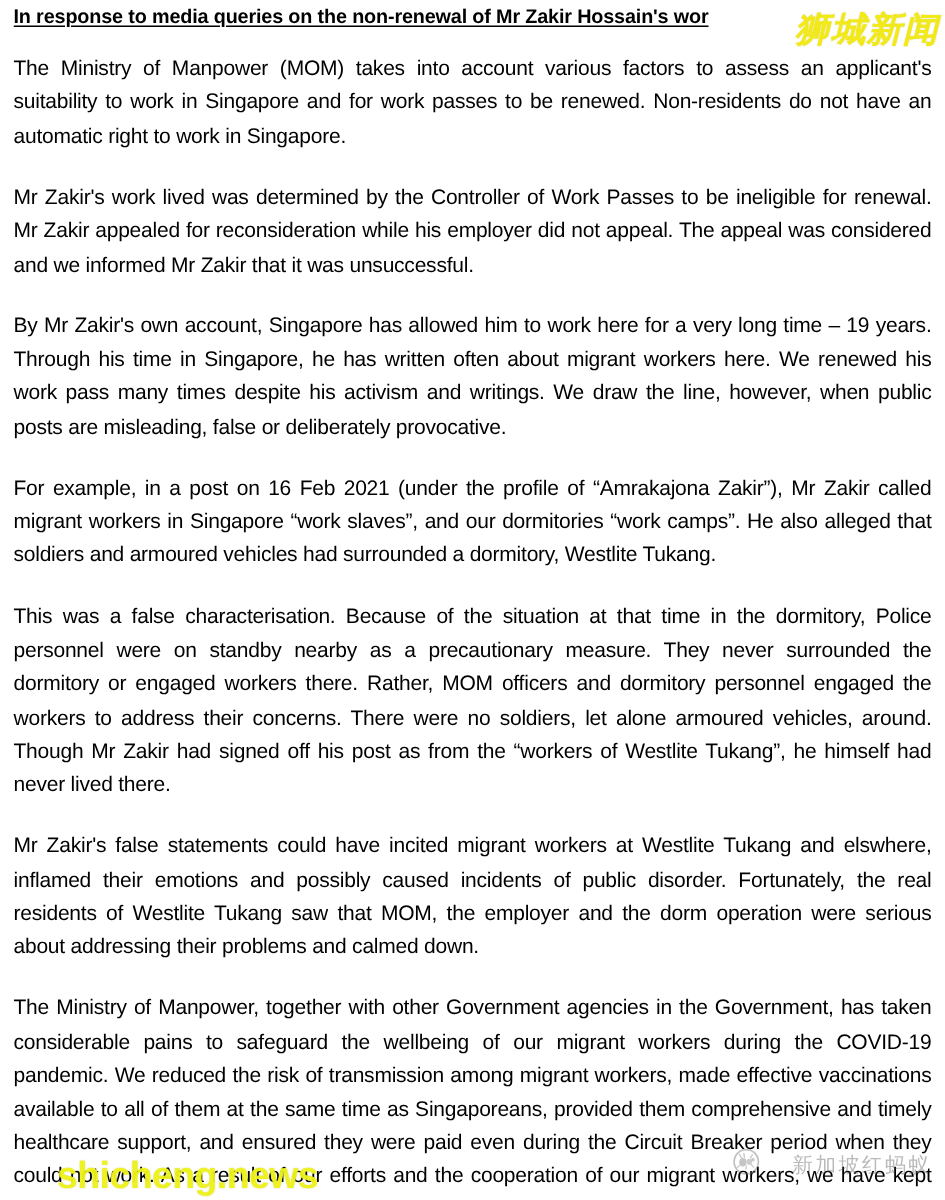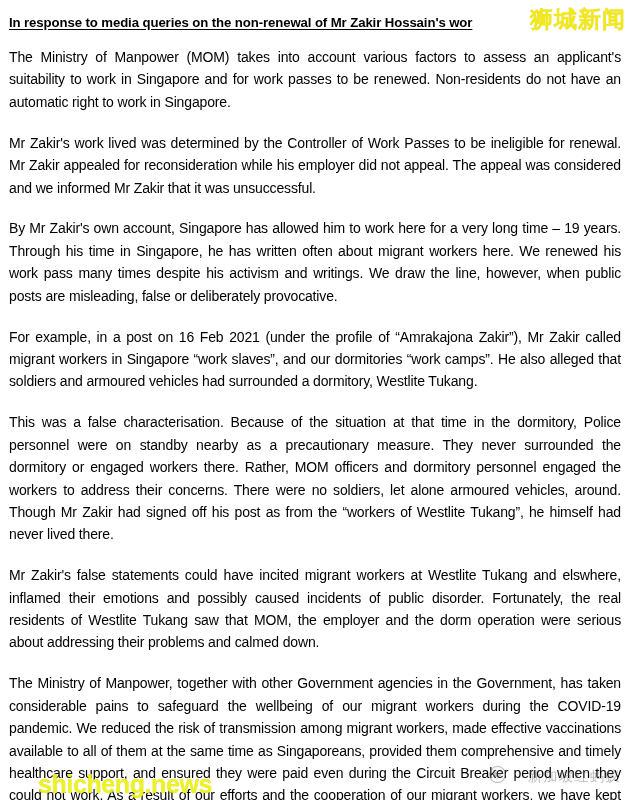--- a/index.html
+++ b/index.html
@@ -17,21 +17,21 @@
     -webkit-font-smoothing: none;
   }
 
   #doc {
     position: absolute;
     left: 0;
     top: 0;
     width: 630px;
     height: 748px;
     box-sizing: border-box;
-    padding: 14px 9px 0 9px;
+    padding: 2px 9px 0 9px;
   }
 
   .doc-title {
     font-size: 13.2px;
     font-weight: bold;
     line-height: 18px;
     text-decoration: underline;
     text-underline-offset: 2px;
     letter-spacing: -0.1px;
     white-space: nowrap;
@@ -59,20 +59,21 @@
     top: 6px;
     font-size: 23px;
     line-height: 26px;
     font-weight: bold;
     color: #f2e80d;
     letter-spacing: 1px;
     text-shadow: 0 0 1px rgba(190,175,0,0.55);
     white-space: nowrap;
     opacity: 0.95;
     pointer-events: none;
+    font-style: italic;
   }
 
   
   .wm-bottom-left {
     position: absolute;
     left: 6px;
     bottom: 2px;
     font-size: 25px;
     line-height: 27px;
     font-weight: bold;

